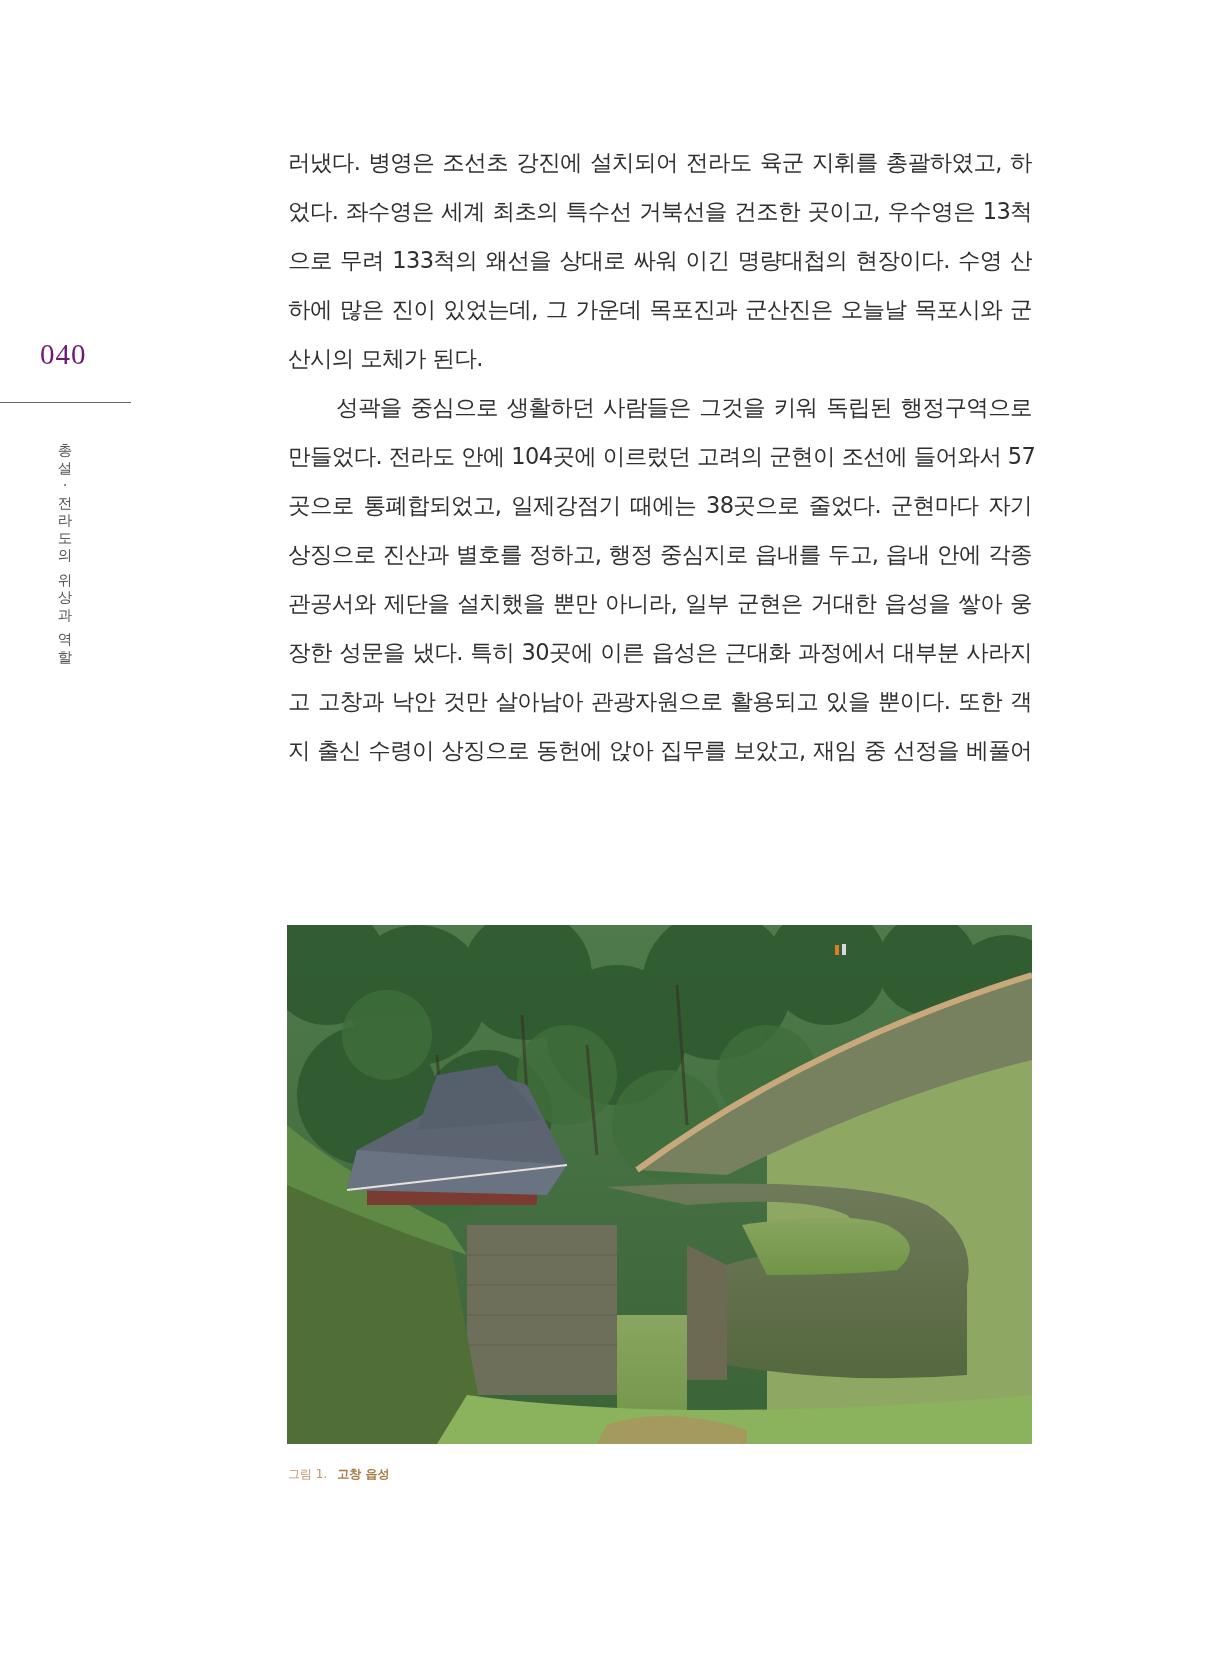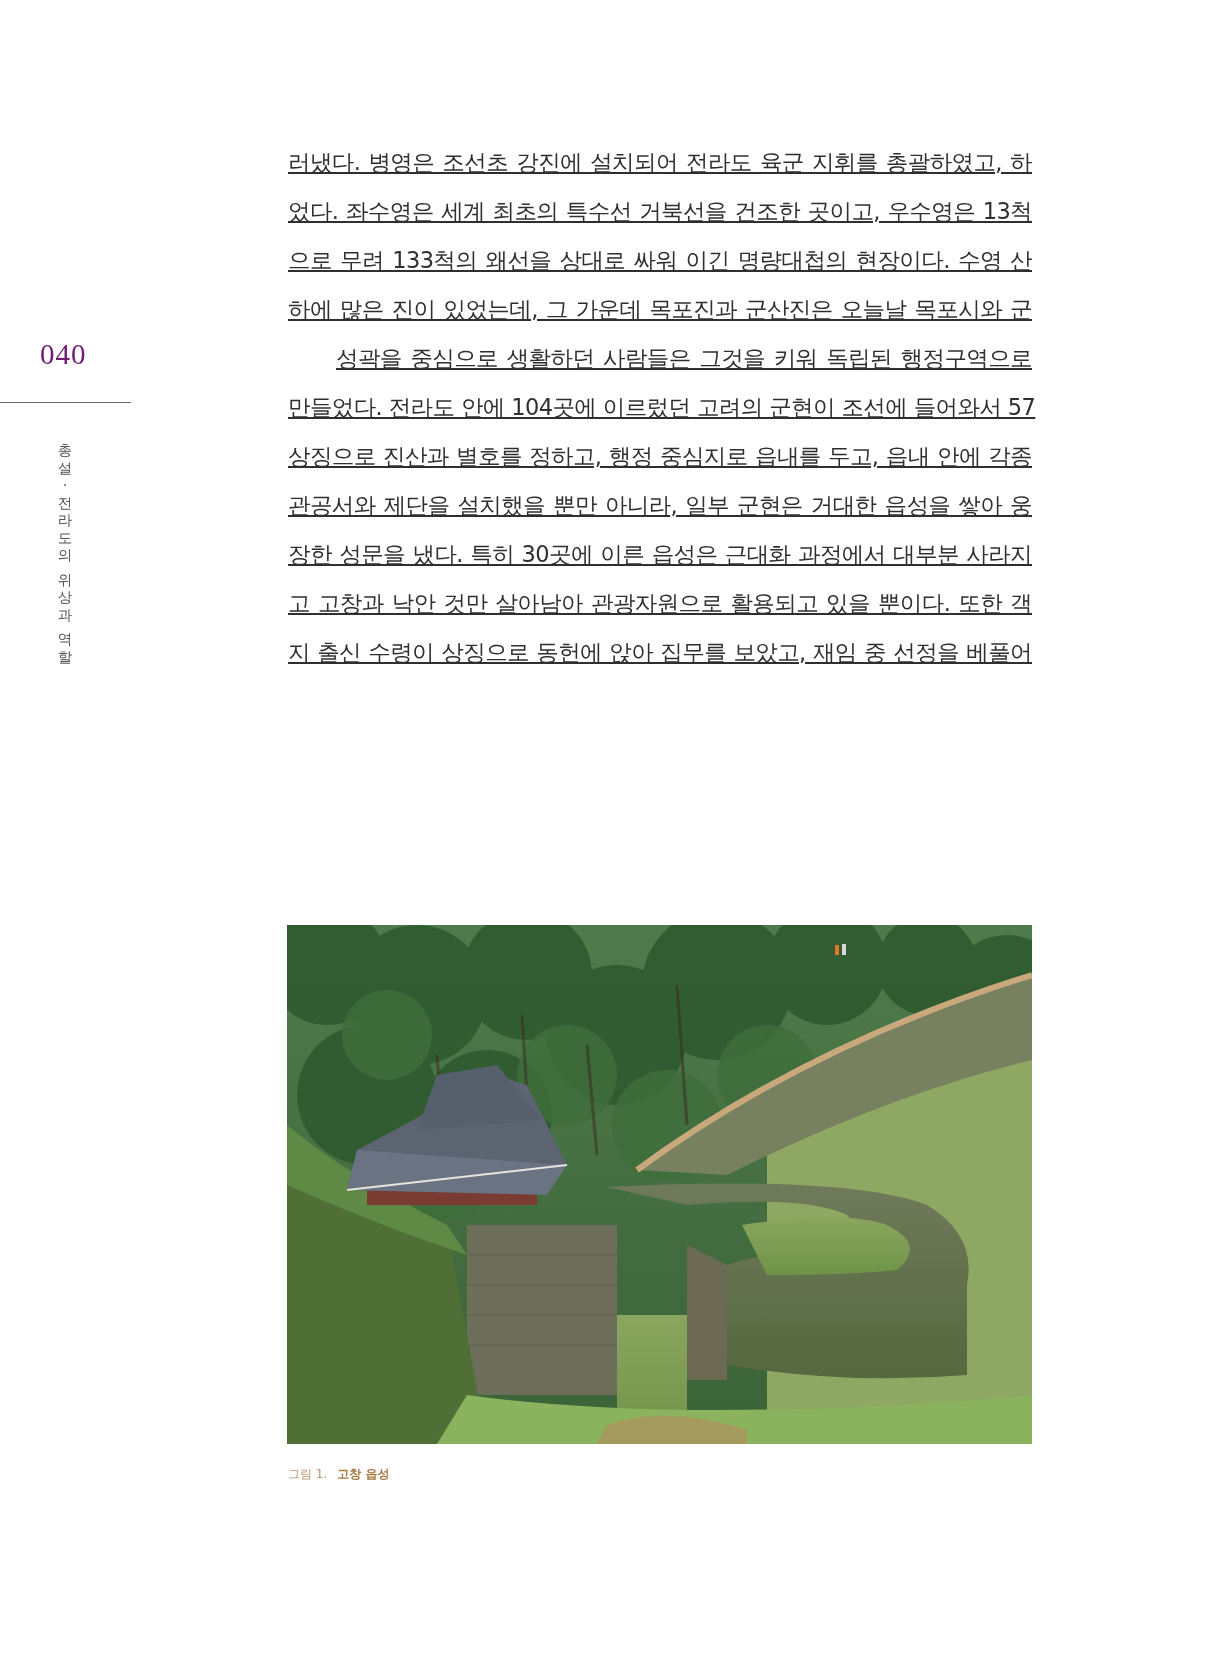--- a/index.html
+++ b/index.html
@@ -23,21 +23,21 @@
       font-size: 14.5px; color: #555; line-height: 17.5px;
     }
     .section-label span { display: block; }
     .section-label .gap { height: 7px; }
     .body-text {
       position: absolute; left: 288px; top: 138px; width: 744px;
       font-family: "DejaVu Sans", "Liberation Sans", sans-serif;
       font-size: 22.5px; line-height: 49px; color: #2f2f2f;
       letter-spacing: -0.6px;
     }
-    .body-text .line { display: block; white-space: nowrap; text-align: justify; text-align-last: justify; height: 49px; text-decoration: underline; }
+    .body-text .line { display: block; white-space: nowrap; text-align: justify; text-align-last: justify; height: 49px; }
     .body-text .line.last { text-align-last: left; }
     .body-text .line.indent { padding-left: 48px; }
     .figure {
       position: absolute; left: 287px; top: 925px; width: 745px; height: 519px; overflow: hidden;
       background: #3d6a3c;
     }
     .figure svg { display: block; }
     .caption {
       position: absolute; left: 288px; top: 1466px;
       font-family: "DejaVu Sans", "Liberation Sans", sans-serif;
@@ -67,22 +67,24 @@
   <span class="gap"></span>
   <span>역</span>
   <span>할</span>
 </div>
 
 <div class="body-text">
   <span class="line">러냈다. 병영은 조선초 강진에 설치되어 전라도 육군 지휘를 총괄하였고, 하</span>
   <span class="line">었다. 좌수영은 세계 최초의 특수선 거북선을 건조한 곳이고, 우수영은 13척</span>
   <span class="line">으로 무려 133척의 왜선을 상대로 싸워 이긴 명량대첩의 현장이다. 수영 산</span>
   <span class="line">하에 많은 진이 있었는데, 그 가운데 목포진과 군산진은 오늘날 목포시와 군</span>
+  <span class="line last">산시의 모체가 된다.</span>
   <span class="line indent">성곽을 중심으로 생활하던 사람들은 그것을 키워 독립된 행정구역으로</span>
   <span class="line">만들었다. 전라도 안에 104곳에 이르렀던 고려의 군현이 조선에 들어와서 57</span>
+  <span class="line">곳으로 통폐합되었고, 일제강점기 때에는 38곳으로 줄었다. 군현마다 자기</span>
   <span class="line">상징으로 진산과 별호를 정하고, 행정 중심지로 읍내를 두고, 읍내 안에 각종</span>
   <span class="line">관공서와 제단을 설치했을 뿐만 아니라, 일부 군현은 거대한 읍성을 쌓아 웅</span>
   <span class="line">장한 성문을 냈다. 특히 30곳에 이른 읍성은 근대화 과정에서 대부분 사라지</span>
   <span class="line">고 고창과 낙안 것만 살아남아 관광자원으로 활용되고 있을 뿐이다. 또한 객</span>
   <span class="line">지 출신 수령이 상징으로 동헌에 앉아 집무를 보았고, 재임 중 선정을 베풀어</span>
 </div>
 
 <div class="figure">
   <svg width="745" height="519" viewBox="0 0 745 519">
     <defs>

